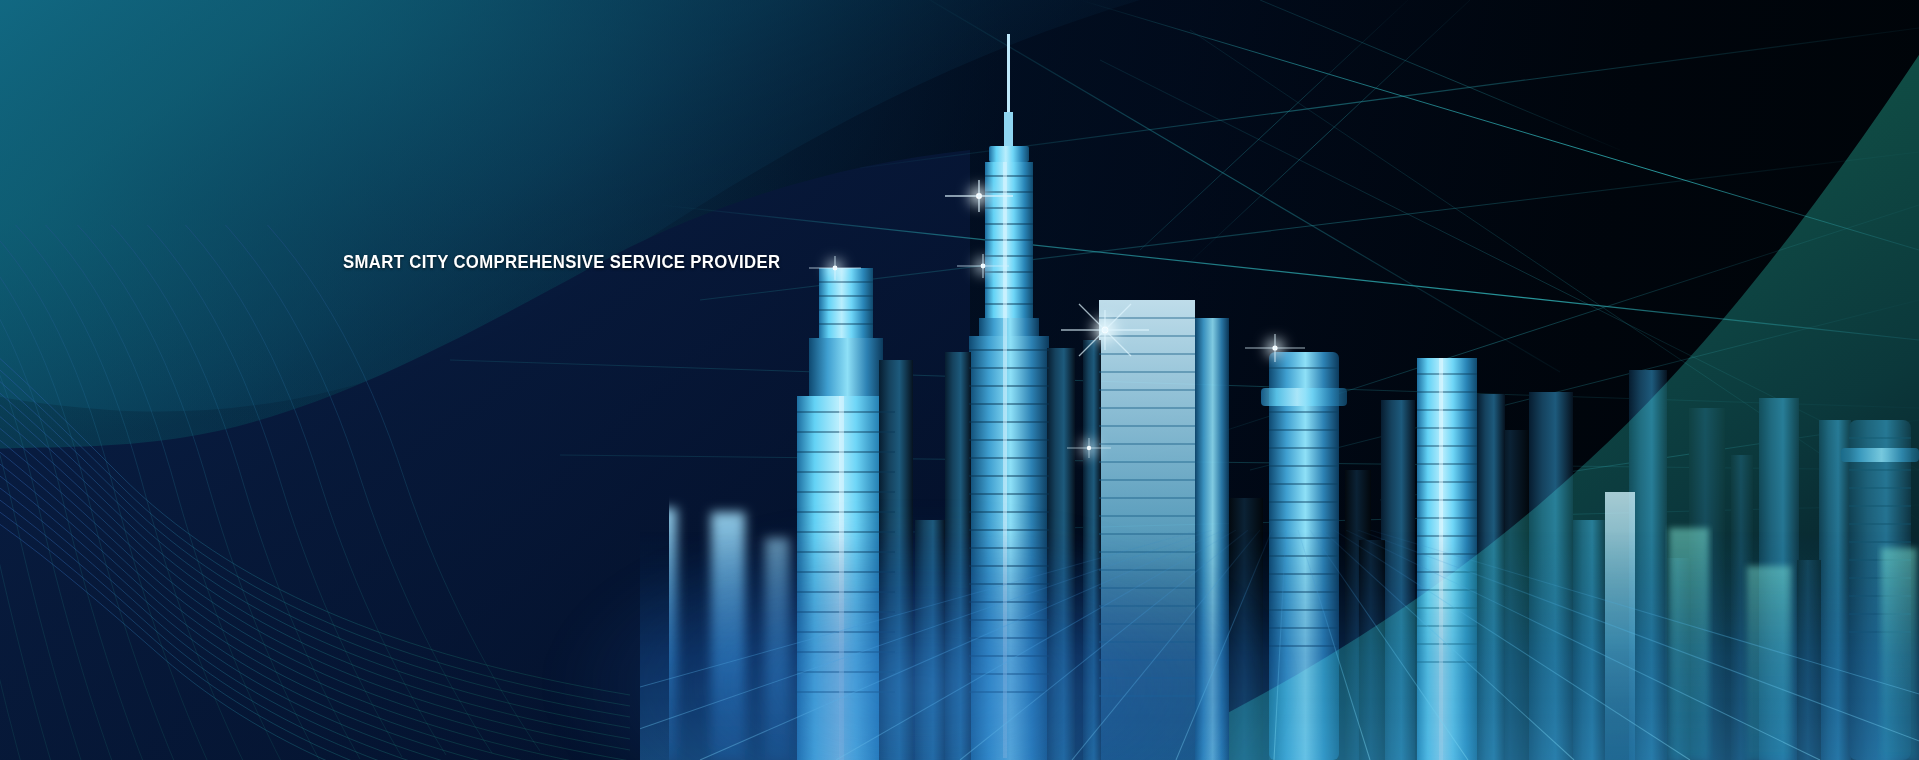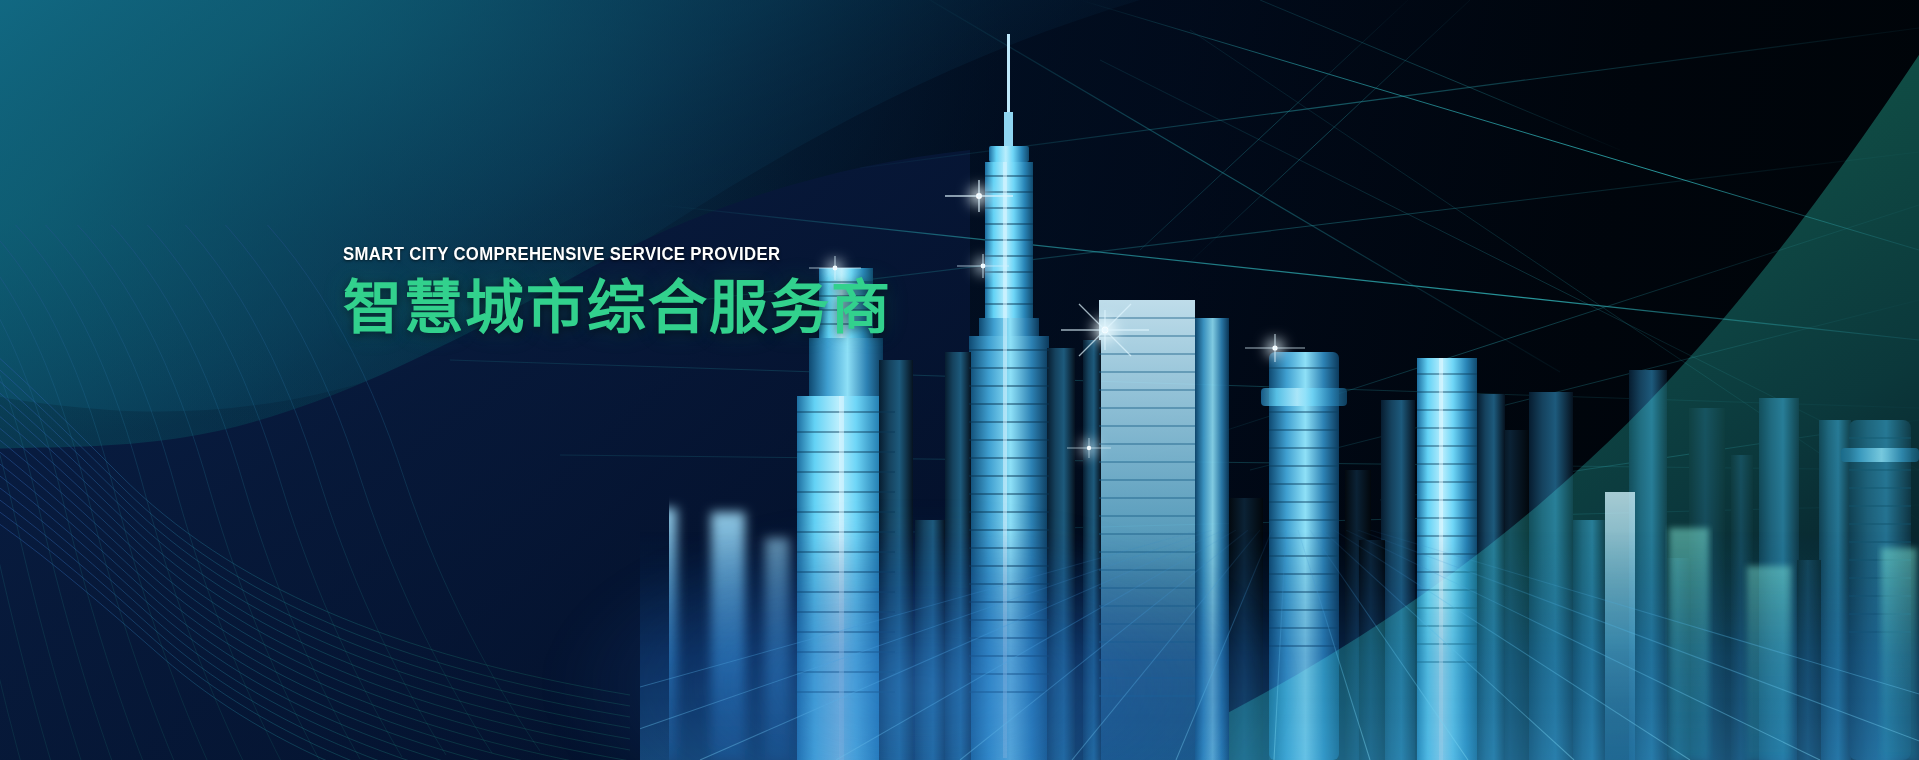--- a/index.html
+++ b/index.html
@@ -92,21 +92,21 @@
     width:720px; height:330px;
     background:radial-gradient(ellipse at 50% 50%, rgba(56,140,224,.40) 0%, rgba(32,96,186,.20) 40%, rgba(10,40,90,0) 72%);
     filter:blur(16px);
     pointer-events:none;
   }
 
   
   .copy{
     position:absolute;
     left:343px;
-    top:244px;
+    top:252px;
     width:720px;
     z-index:40;
   }
   .eyebrow{
     margin:0;
     color:#ffffff;
     font-size:19px;
     font-weight:700;
     letter-spacing:.4px;
     line-height:1.1;
@@ -549,16 +549,15 @@
           <stop offset="68%" stop-color="#1f9290" stop-opacity=".36"></stop>
           <stop offset="100%" stop-color="#1b6f8c" stop-opacity=".18"></stop>
         </linearGradient>
       </defs>
       <path d="M700,0 L700,740 L-140,740 C40,660 210,560 360,420 C490,300 600,150 700,0 Z" fill="url(#grnwave)"></path>
     </svg>
   </div>
 
   <div class="copy">
     <p class="eyebrow">SMART CITY COMPREHENSIVE SERVICE PROVIDER</p>
-    <h1 class="headline">智慧城市综合服务商</h1>
   </div>
 
 </div>
 
 </body></html>

